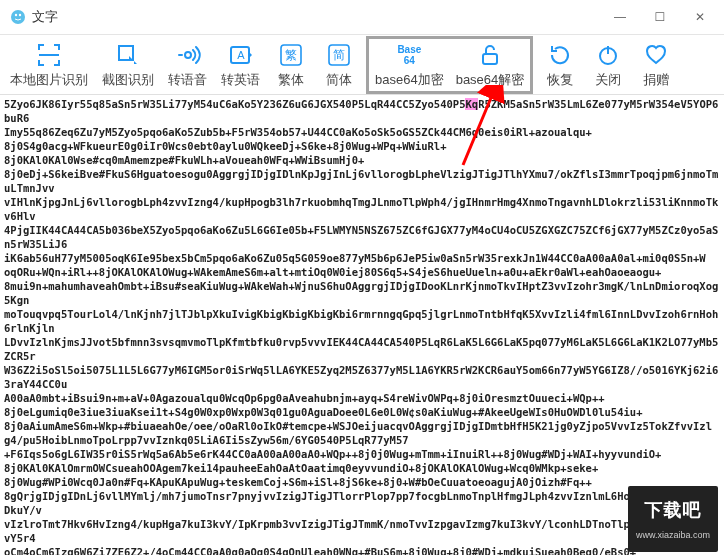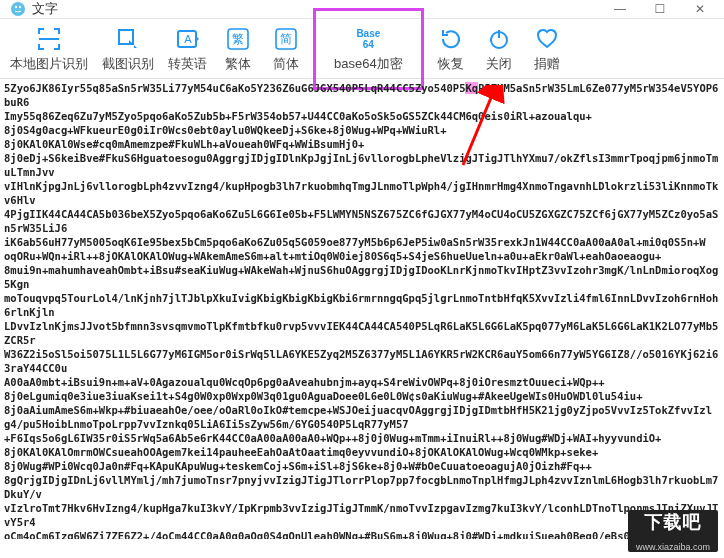--- a/index.html
+++ b/index.html
@@ -1,32 +1,32 @@
 <!DOCTYPE html>
 <html><head>
 <meta charset="utf-8">
 <style>
   * { box-sizing: border-box; margin: 0; padding: 0; }
   body { font-family: "Microsoft YaHei", Arial, sans-serif; font-size: 12px; background: #fff; width: 724px; height: 558px; overflow: hidden; position: relative; }
-  .titlebar { height: 19px; display: flex; align-items: center; padding: 0 4px; border-bottom: 1px solid #e5e5e5; }
+  .titlebar { height: 35px; display: flex; align-items: center; padding: 0 4px; border-bottom: 1px solid #e5e5e5; }
   .titlebar .logo { width: 16px; height: 16px; margin: 0 6px; }
   .titlebar .title { flex: 1; font-size: 13px; color: #333; }
   .titlebar .winbtns { display: flex; }
   .titlebar .winbtn { width: 40px; height: 30px; display: flex; align-items: center; justify-content: center; color: #666; }
   .toolbar { height: 60px; display: flex; align-items: center; padding: 2px 4px; border-bottom: 1px solid #e0e0e0; gap: 2px; }
   .tbtn { display: flex; flex-direction: column; align-items: center; justify-content: center; padding: 2px 6px; min-width: 46px; cursor: pointer; }
   .tbtn .ticon { width: 28px; height: 28px; display: flex; align-items: center; justify-content: center; color: #2196F3; }
   .tbtn .tlabel { font-size: 13px; color: #444; margin-top: 2px; white-space: nowrap; }
-  .highlight-box { border: 3px solid #d946ef; display: flex; padding: 12px; margin: 0 2px; }
+  .highlight-box { border: 3px solid #a3a3a3; display: flex; padding: 0; margin: 0 2px; }
   .highlight-box .tbtn { min-width: 58px; }
   .content { padding: 2px 4px; font-family: Consolas, monospace; font-size: 10.5px; line-height: 14px; color: #222; word-break: break-all; white-space: pre-wrap; height: 460px; overflow: hidden; position: relative; font-weight: bold; }
   .content .line { display: block; }
   .arrow { position: absolute; top: 85px; left: 453px; pointer-events: none; z-index: 10; }
   .watermark { position: absolute; right: 6px; bottom: 6px; z-index: 20; }
-  .watermark .wm-box { background: #222; color: #fff; padding: 0 8px; display: flex; flex-direction: column; align-items: center; border-radius: 2px; }
+  .watermark .wm-box { background: #222; color: #fff; padding: 12px 8px; display: flex; flex-direction: column; align-items: center; border-radius: 2px; }
   .watermark .wm-big { font-size: 18px; font-weight: bold; letter-spacing: 1px; }
   .watermark .wm-url { font-size: 9px; color: #ccc; margin-top: 8px; }
   .pinkhl { background: rgba(255,0,200,0.4); }
 </style>
 </head>
 <body>
 
 <div class="titlebar">
   <span class="logo">
     <svg width="16" height="16" viewBox="0 0 16 16">
@@ -64,20 +64,28 @@
         <svg width="26" height="26" viewBox="0 0 26 26" fill="#2196F3">
           <rect x="4" y="4" width="14" height="14" fill="none" stroke="#2196F3" stroke-width="2"></rect>
           <path d="M14 14l8 8-3 0 0-5-5 0z"></path>
         </svg>
       </span>
     <span class="tlabel">截图识别</span>
   </div>
   <div class="tbtn">
     <span class="ticon">
         <svg width="26" height="26" viewBox="0 0 26 26" stroke="#2196F3" stroke-width="2" fill="none">
+          <path d="M4 13h3 M10 13a3 3 0 1 0 6 0a3 3 0 1 0-6 0 M18 8c3 3 3 7 0 10 M21 5c5 5 5 11 0 16" stroke-linecap="round"></path>
+        </svg>
+      </span>
+    <span class="tlabel">转语音</span>
+  </div>
+  <div class="tbtn">
+    <span class="ticon">
+        <svg width="26" height="26" viewBox="0 0 26 26" stroke="#2196F3" stroke-width="2" fill="none">
           <rect x="3" y="5" width="18" height="16" rx="2"></rect>
           <text x="13" y="17" text-anchor="middle" font-size="11" fill="#2196F3" stroke="none">A</text>
           <path d="M24 13l-2-2v4z" fill="#2196F3" stroke="none"></path>
         </svg>
       </span>
     <span class="tlabel">转英语</span>
   </div>
   <div class="tbtn">
     <span class="ticon">
         <svg width="26" height="26" viewBox="0 0 26 26" stroke="#2196F3" stroke-width="1.6" fill="none">
@@ -95,20 +103,29 @@
         </svg>
       </span>
     <span class="tlabel">简体</span>
   </div>
 
   <div class="highlight-box">
     <div class="tbtn">
       <span class="ticon" style="color:#2196F3;font-size:10px;font-weight:bold;line-height:11px;white-space:pre;text-align:center;">Base
 64</span>
       <span class="tlabel">base64加密</span>
+    </div>
+    <div class="tbtn">
+      <span class="ticon">
+          <svg width="26" height="26" viewBox="0 0 26 26" stroke="#2196F3" stroke-width="2" fill="none">
+            <rect x="6" y="12" width="14" height="10" rx="2"></rect>
+            <path d="M9 12V8a4 4 0 0 1 8 0"></path>
+          </svg>
+        </span>
+      <span class="tlabel">base64解密</span>
     </div>
   </div>
 
   <div class="tbtn">
     <span class="ticon">
         <svg width="26" height="26" viewBox="0 0 26 26" stroke="#2196F3" stroke-width="2" fill="none">
           <path d="M5 13a8 8 0 1 0 3-6M5 4v5h5"></path>
         </svg>
       </span>
     <span class="tlabel">恢复</span>

